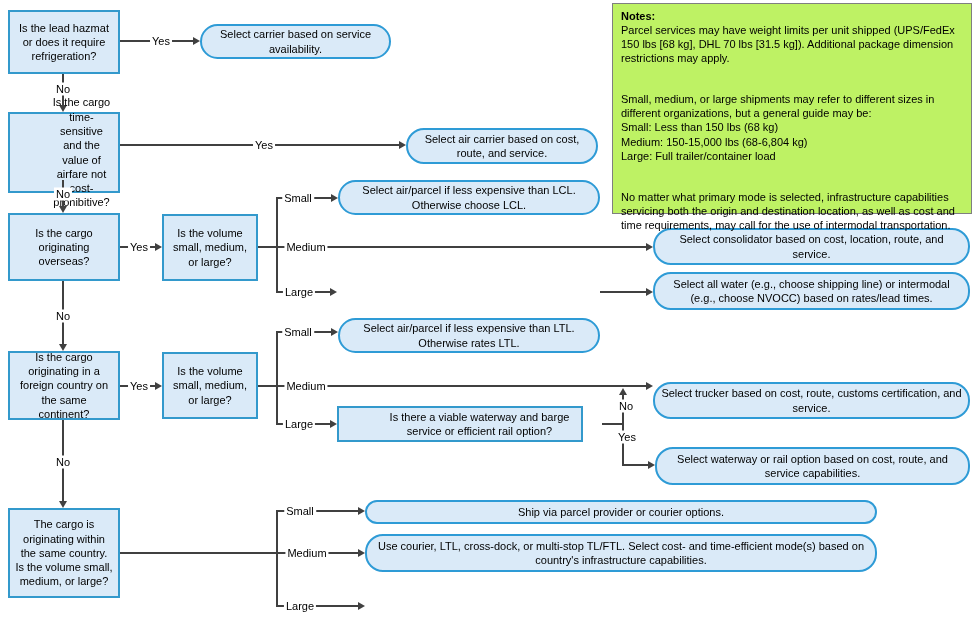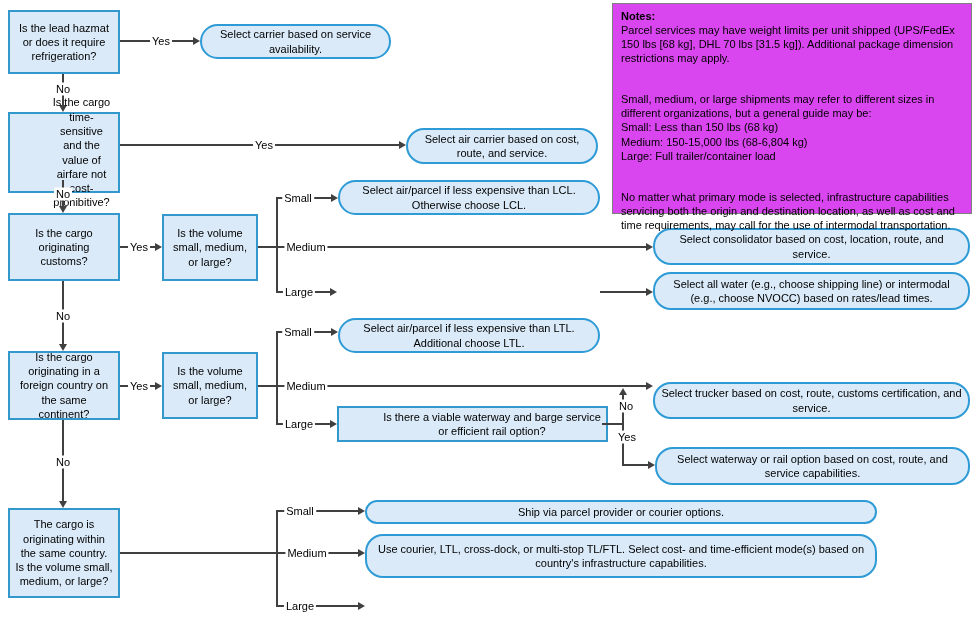--- a/index.html
+++ b/index.html
@@ -19,21 +19,21 @@
   .vline{position:absolute;width:2px;background:#404040;}
   .arr{position:absolute;width:0;height:0;}
   .arr.right{border-top:4px solid transparent;border-bottom:4px solid transparent;border-left:7px solid #404040;}
   .arr.down{border-left:4px solid transparent;border-right:4px solid transparent;border-top:7px solid #404040;}
   .arr.up{border-left:4px solid transparent;border-right:4px solid transparent;border-bottom:7px solid #404040;}
   .elabel{
     position:absolute;background:#ffffff;font-size:11px;line-height:1;
     padding:1px 2px;transform:translate(-50%,-50%);white-space:nowrap;
   }
   .notes{
-    position:absolute;box-sizing:border-box;background:#d946ef;
+    position:absolute;box-sizing:border-box;background:#bef264;
     border:1px solid #7f7f7f;padding:5px 8px;font-size:11px;line-height:1.28;
   }
   .notes .title{font-weight:bold;}
   .notes .para{white-space:pre-line;margin-top:27px;}
   .notes .para.first{margin-top:0;}
 </style>
 </head>
 <body>
 
 <div id="canvas">
@@ -51,21 +51,21 @@
   <div class="node" style="left:8px;top:112px;width:112px;height:81px;padding-left:40px;">Is the cargo time-sensitive and the value of airfare not cost-prohibitive?</div>
   <div class="node pill" style="left:406px;top:128px;width:192px;height:36px;">Select air carrier based on cost, route, and service.</div>
   <div class="hline" style="left:120px;top:144px;width:280px;"></div>
   <div class="arr right" style="left:399px;top:141px;"></div>
   <span class="elabel" style="left:264px;top:145px;">Yes</span>
 
   <div class="vline" style="left:62px;top:180px;height:27px;"></div>
   <div class="arr down" style="left:59px;top:206px;"></div>
   <span class="elabel" style="left:63px;top:194px;">No</span>
 
-  <div class="node" style="left:8px;top:213px;width:112px;height:68px;">Is the cargo originating customs?</div>
+  <div class="node" style="left:8px;top:213px;width:112px;height:68px;">Is the cargo originating overseas?</div>
   <div class="node" style="left:162px;top:214px;width:96px;height:67px;">Is the volume small, medium, or large?</div>
   <div class="hline" style="left:120px;top:246px;width:36px;"></div>
   <div class="arr right" style="left:155px;top:243px;"></div>
   <span class="elabel" style="left:139px;top:247px;">Yes</span>
 
   <div class="hline" style="left:258px;top:246px;width:20px;"></div>
   <div class="vline" style="left:276px;top:197px;height:96px;"></div>
 
   <div class="hline" style="left:276px;top:197px;width:56px;"></div>
   <div class="arr right" style="left:331px;top:194px;"></div>
@@ -93,31 +93,31 @@
   <div class="hline" style="left:120px;top:385px;width:36px;"></div>
   <div class="arr right" style="left:155px;top:382px;"></div>
   <span class="elabel" style="left:139px;top:386px;">Yes</span>
 
   <div class="hline" style="left:258px;top:385px;width:20px;"></div>
   <div class="vline" style="left:276px;top:331px;height:94px;"></div>
 
   <div class="hline" style="left:276px;top:331px;width:56px;"></div>
   <div class="arr right" style="left:331px;top:328px;"></div>
   <span class="elabel" style="left:298px;top:332px;">Small</span>
-  <div class="node pill" style="left:338px;top:318px;width:262px;height:35px;">Select air/parcel if less expensive than LTL. Additional choose LTL.</div>
+  <div class="node pill" style="left:338px;top:318px;width:262px;height:35px;">Select air/parcel if less expensive than LTL. Otherwise rates LTL.</div>
 
   <div class="hline" style="left:276px;top:385px;width:371px;"></div>
   <div class="arr right" style="left:646px;top:382px;"></div>
   <span class="elabel" style="left:306px;top:386px;">Medium</span>
   <div class="node pill" style="left:653px;top:382px;width:317px;height:37px;">Select trucker based on cost, route, customs certification, and service.</div>
 
   <div class="hline" style="left:276px;top:423px;width:55px;"></div>
   <div class="arr right" style="left:330px;top:420px;"></div>
   <span class="elabel" style="left:299px;top:424px;">Large</span>
-  <div class="node" style="left:337px;top:406px;width:271px;height:36px;padding-left:44px;">Is there a viable waterway and barge service or efficient rail option?</div>
+  <div class="node" style="left:337px;top:406px;width:246px;height:36px;padding-left:44px;">Is there a viable waterway and barge service or efficient rail option?</div>
 
   <div class="hline" style="left:602px;top:423px;width:22px;"></div>
   <div class="vline" style="left:622px;top:395px;height:29px;"></div>
   <div class="arr up" style="left:619px;top:388px;"></div>
   <span class="elabel" style="left:626px;top:406px;">No</span>
   <div class="vline" style="left:622px;top:423px;height:43px;"></div>
   <span class="elabel" style="left:627px;top:437px;">Yes</span>
   <div class="hline" style="left:622px;top:464px;width:27px;"></div>
   <div class="arr right" style="left:648px;top:461px;"></div>
   <div class="node pill" style="left:655px;top:447px;width:315px;height:38px;">Select waterway or rail option based on cost, route, and service capabilities.</div>
@@ -131,21 +131,21 @@
   <div class="vline" style="left:276px;top:510px;height:97px;"></div>
 
   <div class="hline" style="left:276px;top:510px;width:83px;"></div>
   <div class="arr right" style="left:358px;top:507px;"></div>
   <span class="elabel" style="left:300px;top:511px;">Small</span>
   <div class="node pill" style="left:365px;top:500px;width:512px;height:24px;">Ship via parcel provider or courier options.</div>
 
   <div class="hline" style="left:276px;top:552px;width:83px;"></div>
   <div class="arr right" style="left:358px;top:549px;"></div>
   <span class="elabel" style="left:307px;top:553px;">Medium</span>
-  <div class="node pill" style="left:365px;top:534px;width:512px;height:44px;">Use courier, LTL, cross-dock, or multi-stop TL/FTL. Select cost- and time-efficient mode(s) based on country's infrastructure capabilities.</div>
+  <div class="node pill" style="left:365px;top:534px;width:512px;height:38px;">Use courier, LTL, cross-dock, or multi-stop TL/FTL. Select cost- and time-efficient mode(s) based on country's infrastructure capabilities.</div>
 
   <div class="hline" style="left:276px;top:605px;width:83px;"></div>
   <div class="arr right" style="left:358px;top:602px;"></div>
   <span class="elabel" style="left:300px;top:606px;">Large</span>
 
   <div class="notes" style="left:612px;top:3px;width:360px;height:211px;">
     <div class="title">Notes:</div>
     <div class="para first">Parcel services may have weight limits per unit shipped (UPS/FedEx 150 lbs [68 kg], DHL 70 lbs [31.5 kg]). Additional package dimension restrictions may apply.</div>
     <div class="para">Small, medium, or large shipments may refer to different sizes in different organizations, but a general guide may be:
 Small: Less than 150 lbs (68 kg)

